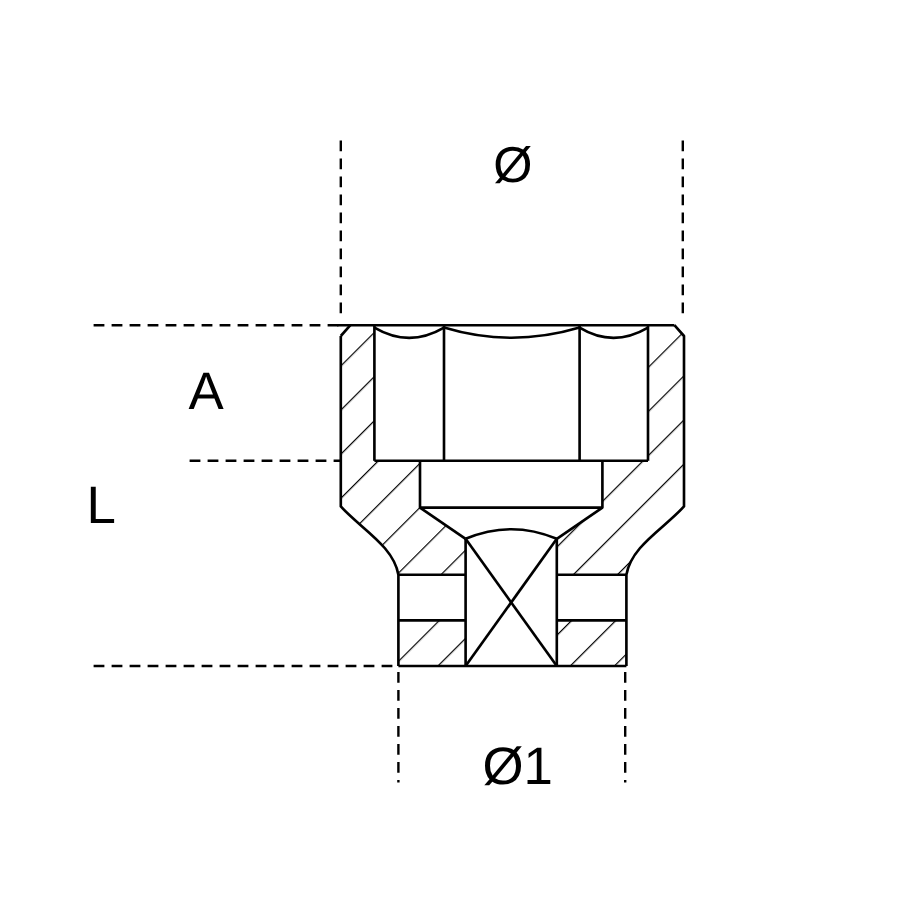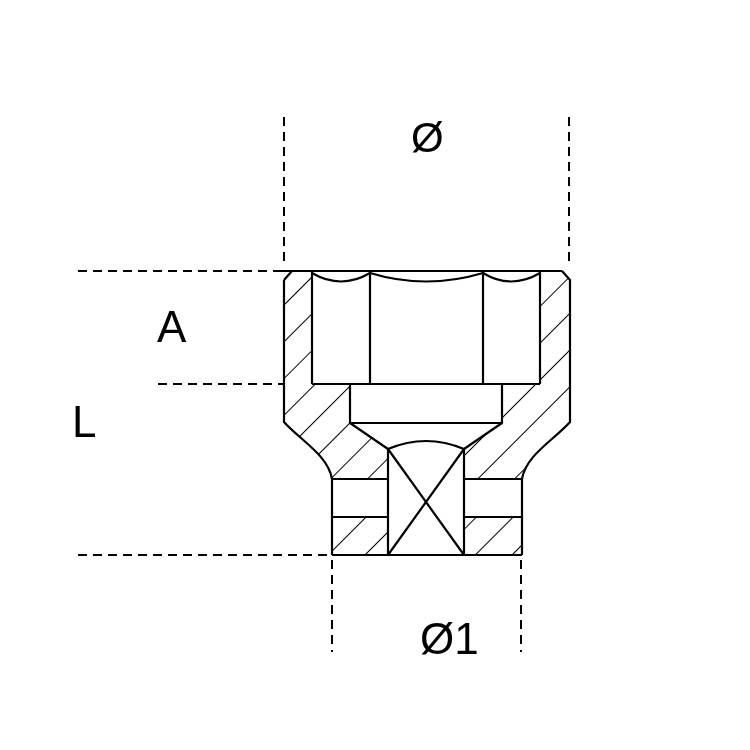--- a/index.html
+++ b/index.html
@@ -83,16 +83,16 @@
       <line x1="464" y1="449" x2="388" y2="555"></line>
 
       <line x1="332" y1="479" x2="388" y2="479"></line>
       <line x1="332" y1="517" x2="388" y2="517"></line>
       <line x1="464" y1="479" x2="522" y2="479"></line>
       <line x1="464" y1="517" x2="522" y2="517"></line>
     </g>
   </svg>
 
   <div class="lbl" style="left:411px; top:117px; font-size:42px;">Ø</div>
-  <div class="lbl" style="left:420px; top:617px; font-size:44px;">Ø1</div>
+  <div class="lbl" style="left:402px; top:617px; font-size:44px;">Ø1</div>
   <div class="lbl" style="left:157px; top:305px; font-size:44px;">A</div>
   <div class="lbl" style="left:72px; top:400px; font-size:44px;">L</div>
 </div>
 
 </body></html>

